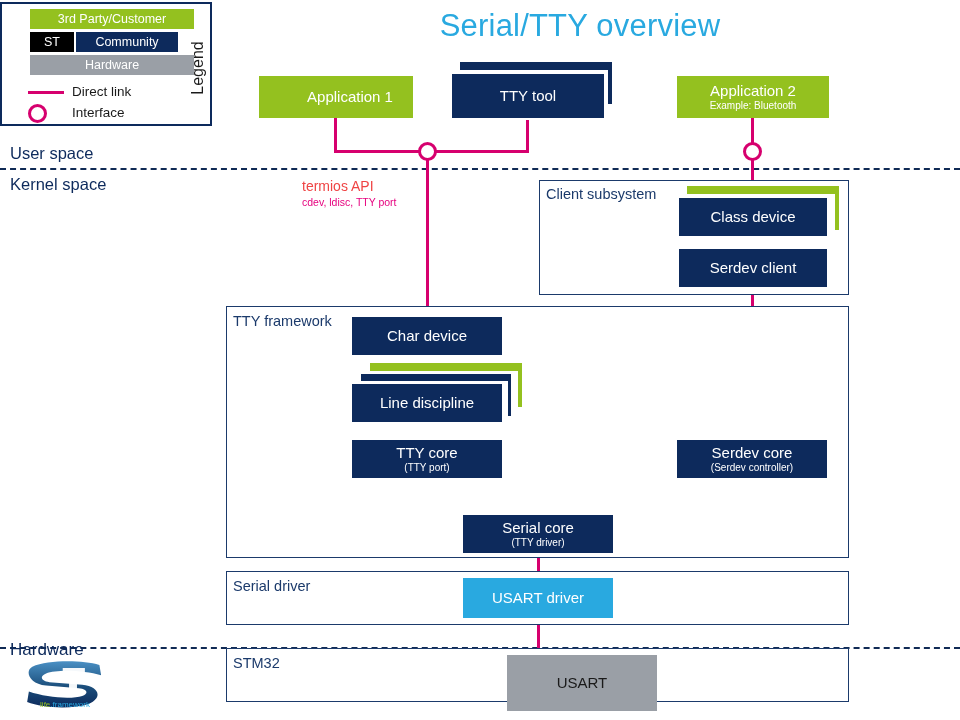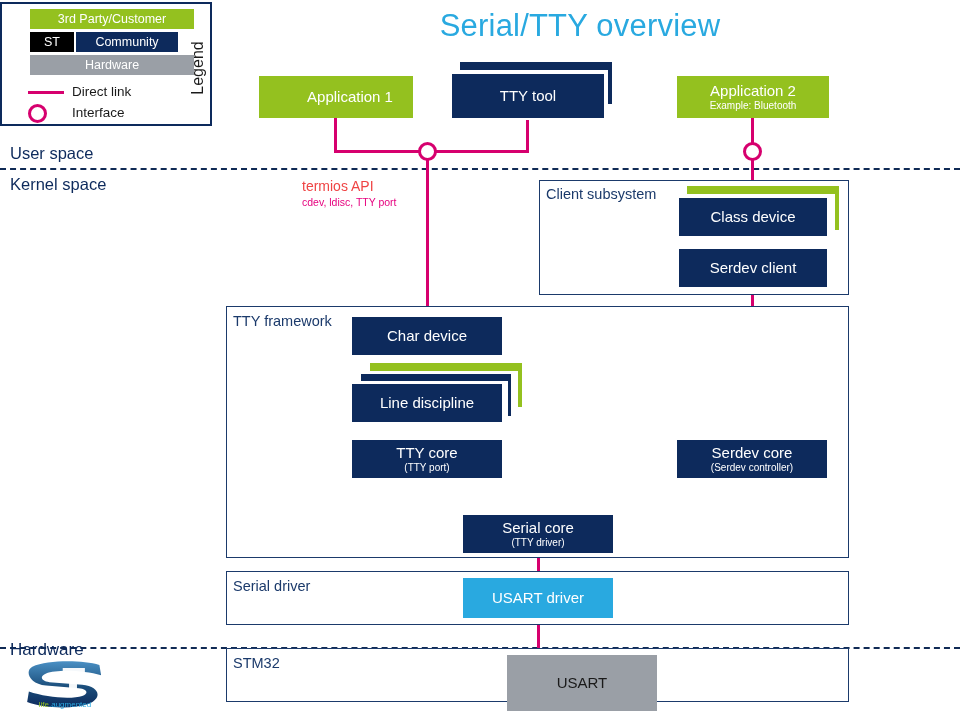--- a/index.html
+++ b/index.html
@@ -171,21 +171,21 @@
           <stop offset="100%" stop-color="#0d2a5c"></stop>
         </linearGradient>
       </defs>
       <path d="M12,10 C30,2 70,2 90,8 L92,20 C72,14 40,13 28,18 C20,21 22,27 32,28 L70,31
                C90,33 94,46 78,53 C58,60 24,58 6,51 L8,39 C28,46 58,48 70,44
                C78,41 76,36 66,35 L28,32 C8,30 3,15 12,10 Z" fill="url(#stg)"></path>
       <path d="M58,6 L86,6 L86,14 L76,14 L76,40 L66,40 L66,14 L58,14 Z" fill="#ffffff" opacity="0.95" transform="translate(-6,6) scale(0.92)"></path>
     </svg>
   </div>
   <div class="abs st-tag">
-    <b>life</b><span>.augmented</span>
+    <b>life</b><span>.framework</span>
   </div>
 
   <div class="abs mline vline" style="left:334px; top:118px; height:34px;"></div>
 
   <div class="abs mline vline" style="left:526px; top:118px; height:34px;"></div>
 
   <div class="abs mline hline" style="left:334px; top:150px; width:195px;"></div>
 
   <div class="abs mline vline" style="left:426px; top:150px; height:170px;"></div>
 

